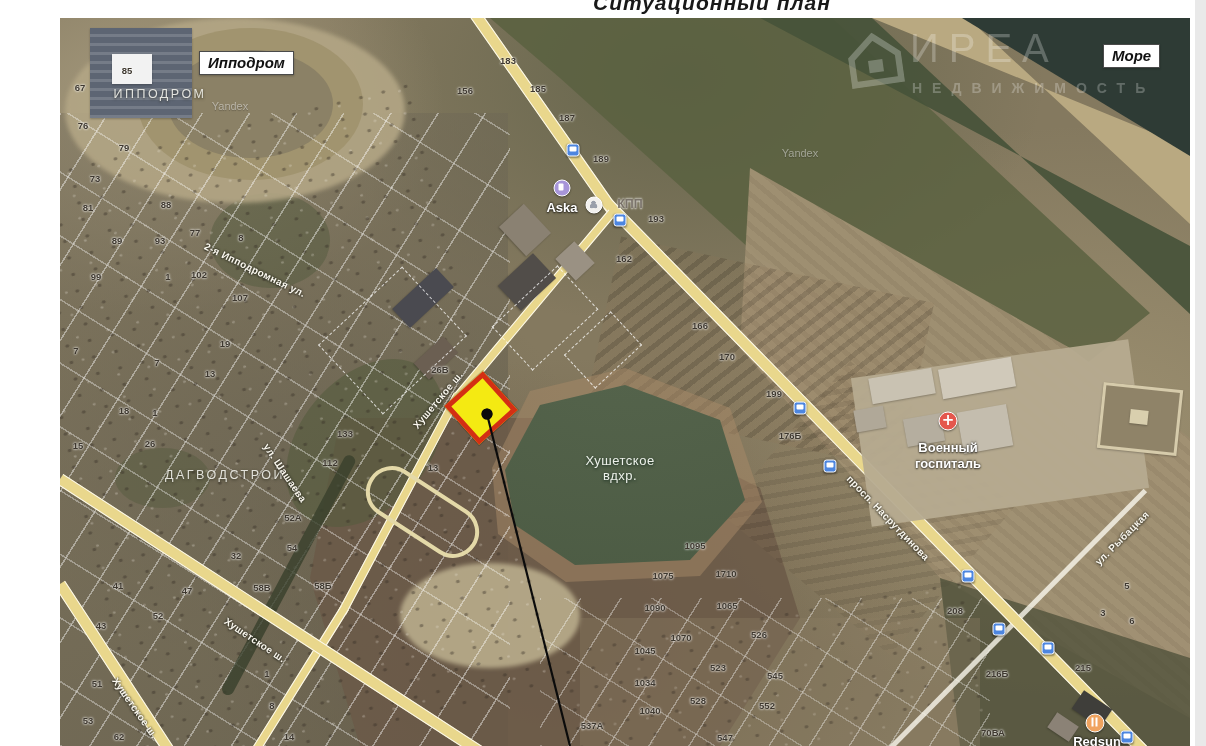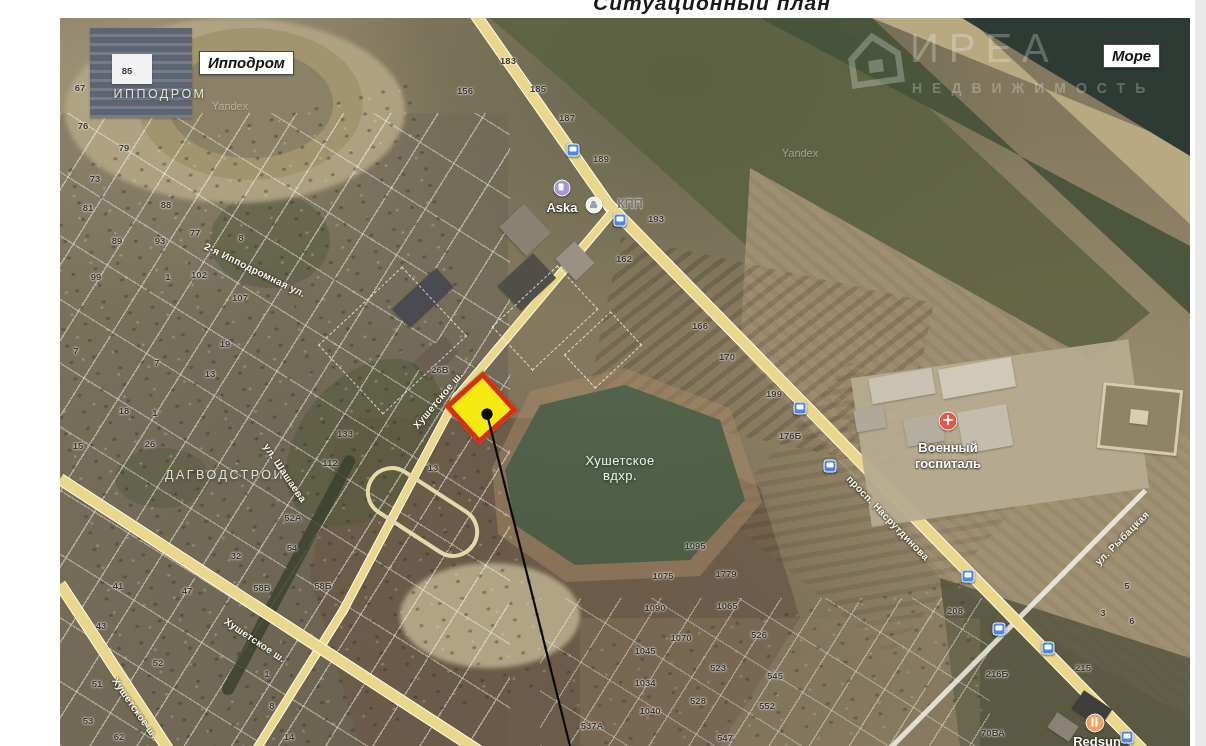--- a/index.html
+++ b/index.html
@@ -203,21 +203,21 @@
         <span class="num" style="left: 18px; top: 427px; transform: translate(-50%, -50%);">15</span>
         <span class="num" style="left: 285px; top: 415px; transform: translate(-50%, -50%);">133</span>
         <span class="num" style="left: 270px; top: 444px; transform: translate(-50%, -50%);">112</span>
         <span class="num" style="left: 233px; top: 499px; transform: translate(-50%, -50%);">52А</span>
         <span class="num" style="left: 232px; top: 529px; transform: translate(-50%, -50%);">54</span>
         <span class="num" style="left: 176px; top: 537px; transform: translate(-50%, -50%);">32</span>
         <span class="num" style="left: 263px; top: 567px; transform: translate(-50%, -50%);">58Б</span>
         <span class="num" style="left: 58px; top: 567px; transform: translate(-50%, -50%);">41</span>
         <span class="num" style="left: 127px; top: 572px; transform: translate(-50%, -50%);">47</span>
         <span class="num" style="left: 41px; top: 607px; transform: translate(-50%, -50%);">43</span>
-        <span class="num" style="left: 98px; top: 644px; transform: translate(-50%, -50%);">52</span>
+        <span class="num" style="left: 98px; top: 597px; transform: translate(-50%, -50%);">52</span>
         <span class="num" style="left: 202px; top: 569px; transform: translate(-50%, -50%);">58В</span>
         <span class="num" style="left: 37px; top: 665px; transform: translate(-50%, -50%);">51</span>
         <span class="num" style="left: 28px; top: 702px; transform: translate(-50%, -50%);">53</span>
         <span class="num" style="left: 59px; top: 718px; transform: translate(-50%, -50%);">62</span>
         <span class="num" style="left: 207px; top: 655px; transform: translate(-50%, -50%);">1</span>
         <span class="num" style="left: 212px; top: 687px; transform: translate(-50%, -50%);">8</span>
         <span class="num" style="left: 229px; top: 718px; transform: translate(-50%, -50%);">14</span>
         <span class="num" style="left: 405px; top: 72px; transform: translate(-50%, -50%);">156</span>
         <span class="num" style="left: 448px; top: 42px; transform: translate(-50%, -50%);">183</span>
         <span class="num" style="left: 478px; top: 70px; transform: translate(-50%, -50%);">185</span>
@@ -233,21 +233,21 @@
         <span class="num" style="left: 380px; top: 351px; transform: translate(-50%, -50%);">26В</span>
         <span class="num" style="left: 895px; top: 592px; transform: translate(-50%, -50%);">208</span>
         <span class="num" style="left: 1023px; top: 649px; transform: translate(-50%, -50%);">215</span>
         <span class="num" style="left: 937px; top: 655px; transform: translate(-50%, -50%);">216Б</span>
         <span class="num" style="left: 1043px; top: 594px; transform: translate(-50%, -50%);">3</span>
         <span class="num" style="left: 1067px; top: 567px; transform: translate(-50%, -50%);">5</span>
         <span class="num" style="left: 1072px; top: 602px; transform: translate(-50%, -50%);">6</span>
         <span class="num" style="left: 933px; top: 714px; transform: translate(-50%, -50%);">70ВА</span>
         <span class="num" style="left: 635px; top: 527px; transform: translate(-50%, -50%);">1095</span>
         <span class="num" style="left: 603px; top: 557px; transform: translate(-50%, -50%);">1075</span>
-        <span class="num" style="left: 666px; top: 555px; transform: translate(-50%, -50%);">1779</span>
+        <span class="num" style="left: 666px; top: 555px; transform: translate(-50%, -50%);">1710</span>
         <span class="num" style="left: 595px; top: 589px; transform: translate(-50%, -50%);">1090</span>
         <span class="num" style="left: 667px; top: 587px; transform: translate(-50%, -50%);">1065</span>
         <span class="num" style="left: 621px; top: 619px; transform: translate(-50%, -50%);">1070</span>
         <span class="num" style="left: 575px; top: 632px; transform: translate(-50%, -50%); padding-left: 20px;">1045</span>
         <span class="num" style="left: 699px; top: 616px; transform: translate(-50%, -50%);">526</span>
         <span class="num" style="left: 653px; top: 649px; transform: translate(-50%, -50%); padding-left: 10px;">523</span>
         <span class="num" style="left: 715px; top: 657px; transform: translate(-50%, -50%);">545</span>
         <span class="num" style="left: 707px; top: 687px; transform: translate(-50%, -50%);">552</span>
         <span class="num" style="left: 638px; top: 682px; transform: translate(-50%, -50%);">528</span>
         <span class="num" style="left: 665px; top: 719px; transform: translate(-50%, -50%);">547</span>

